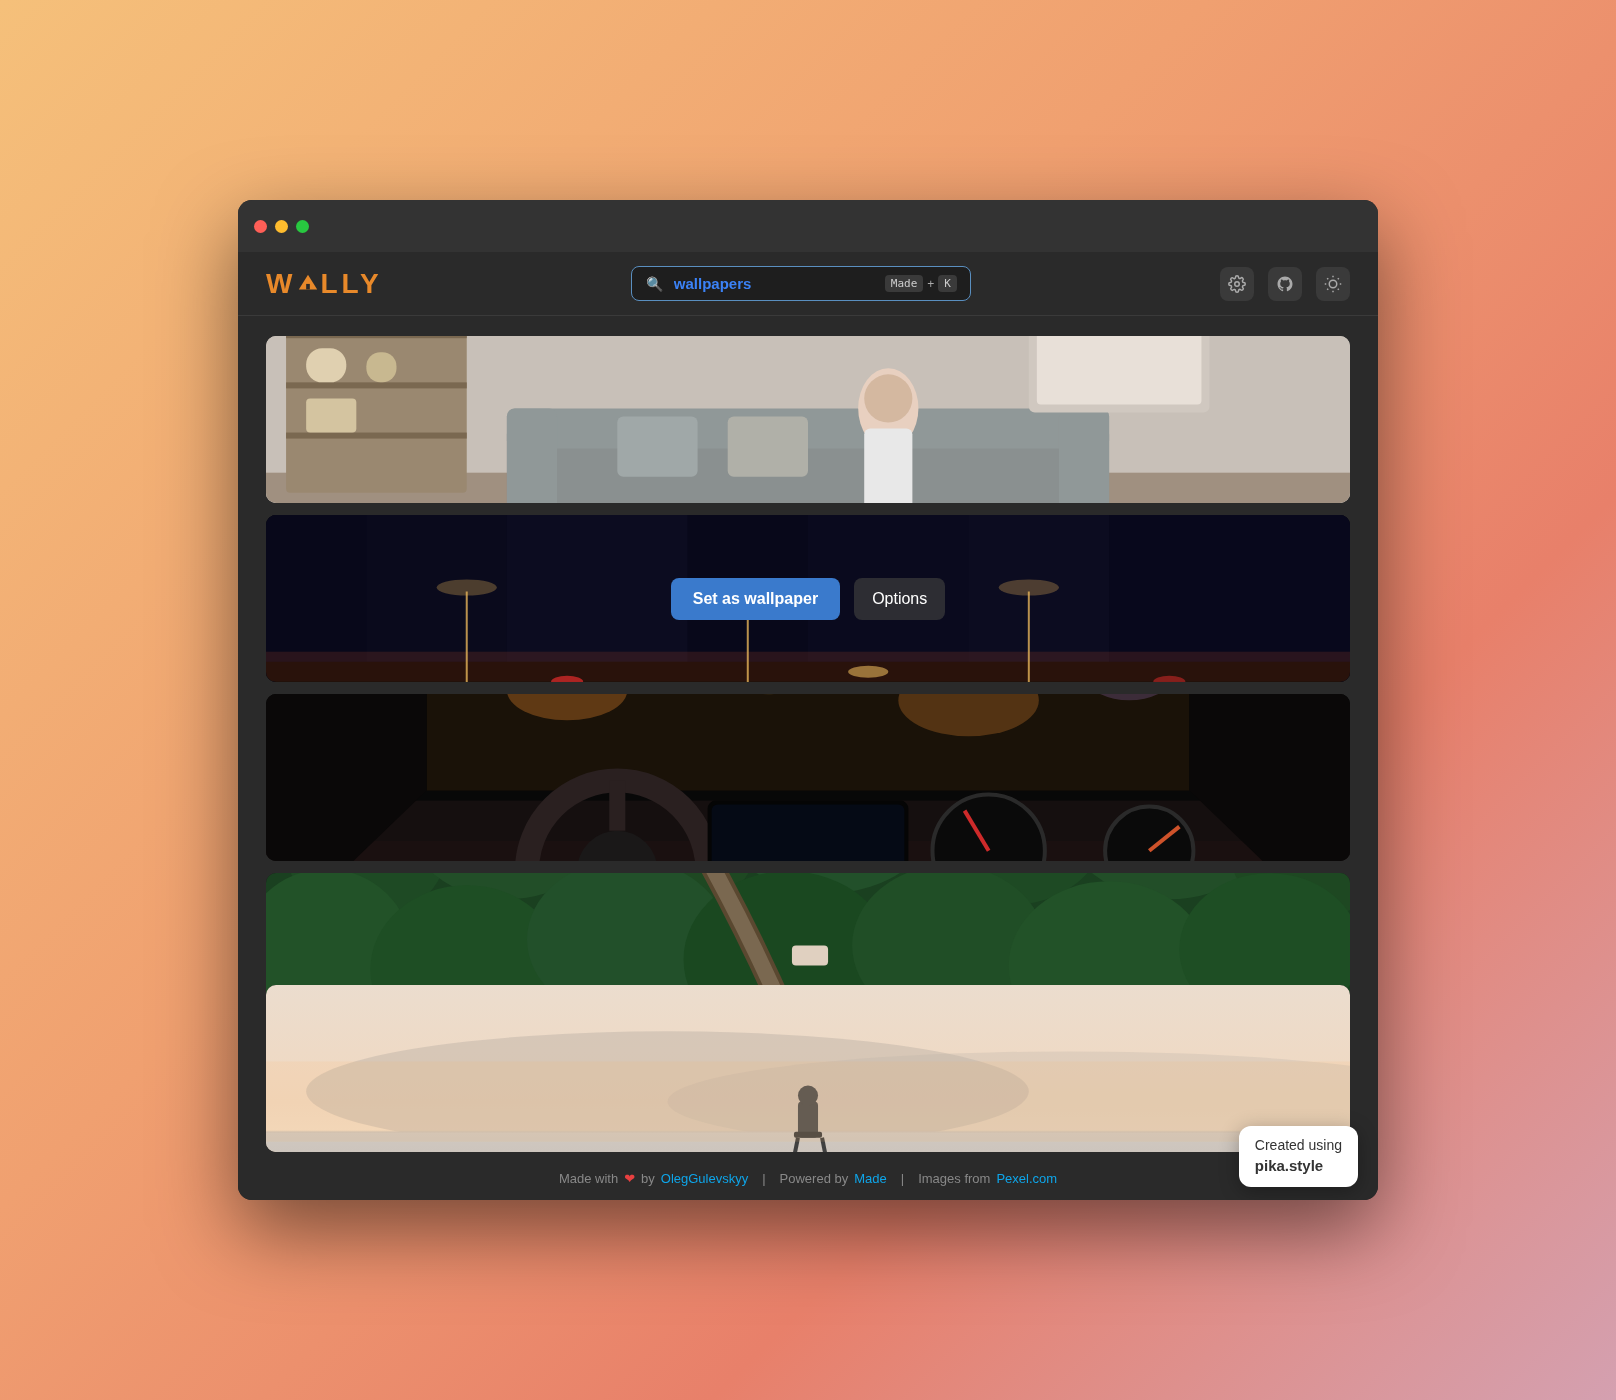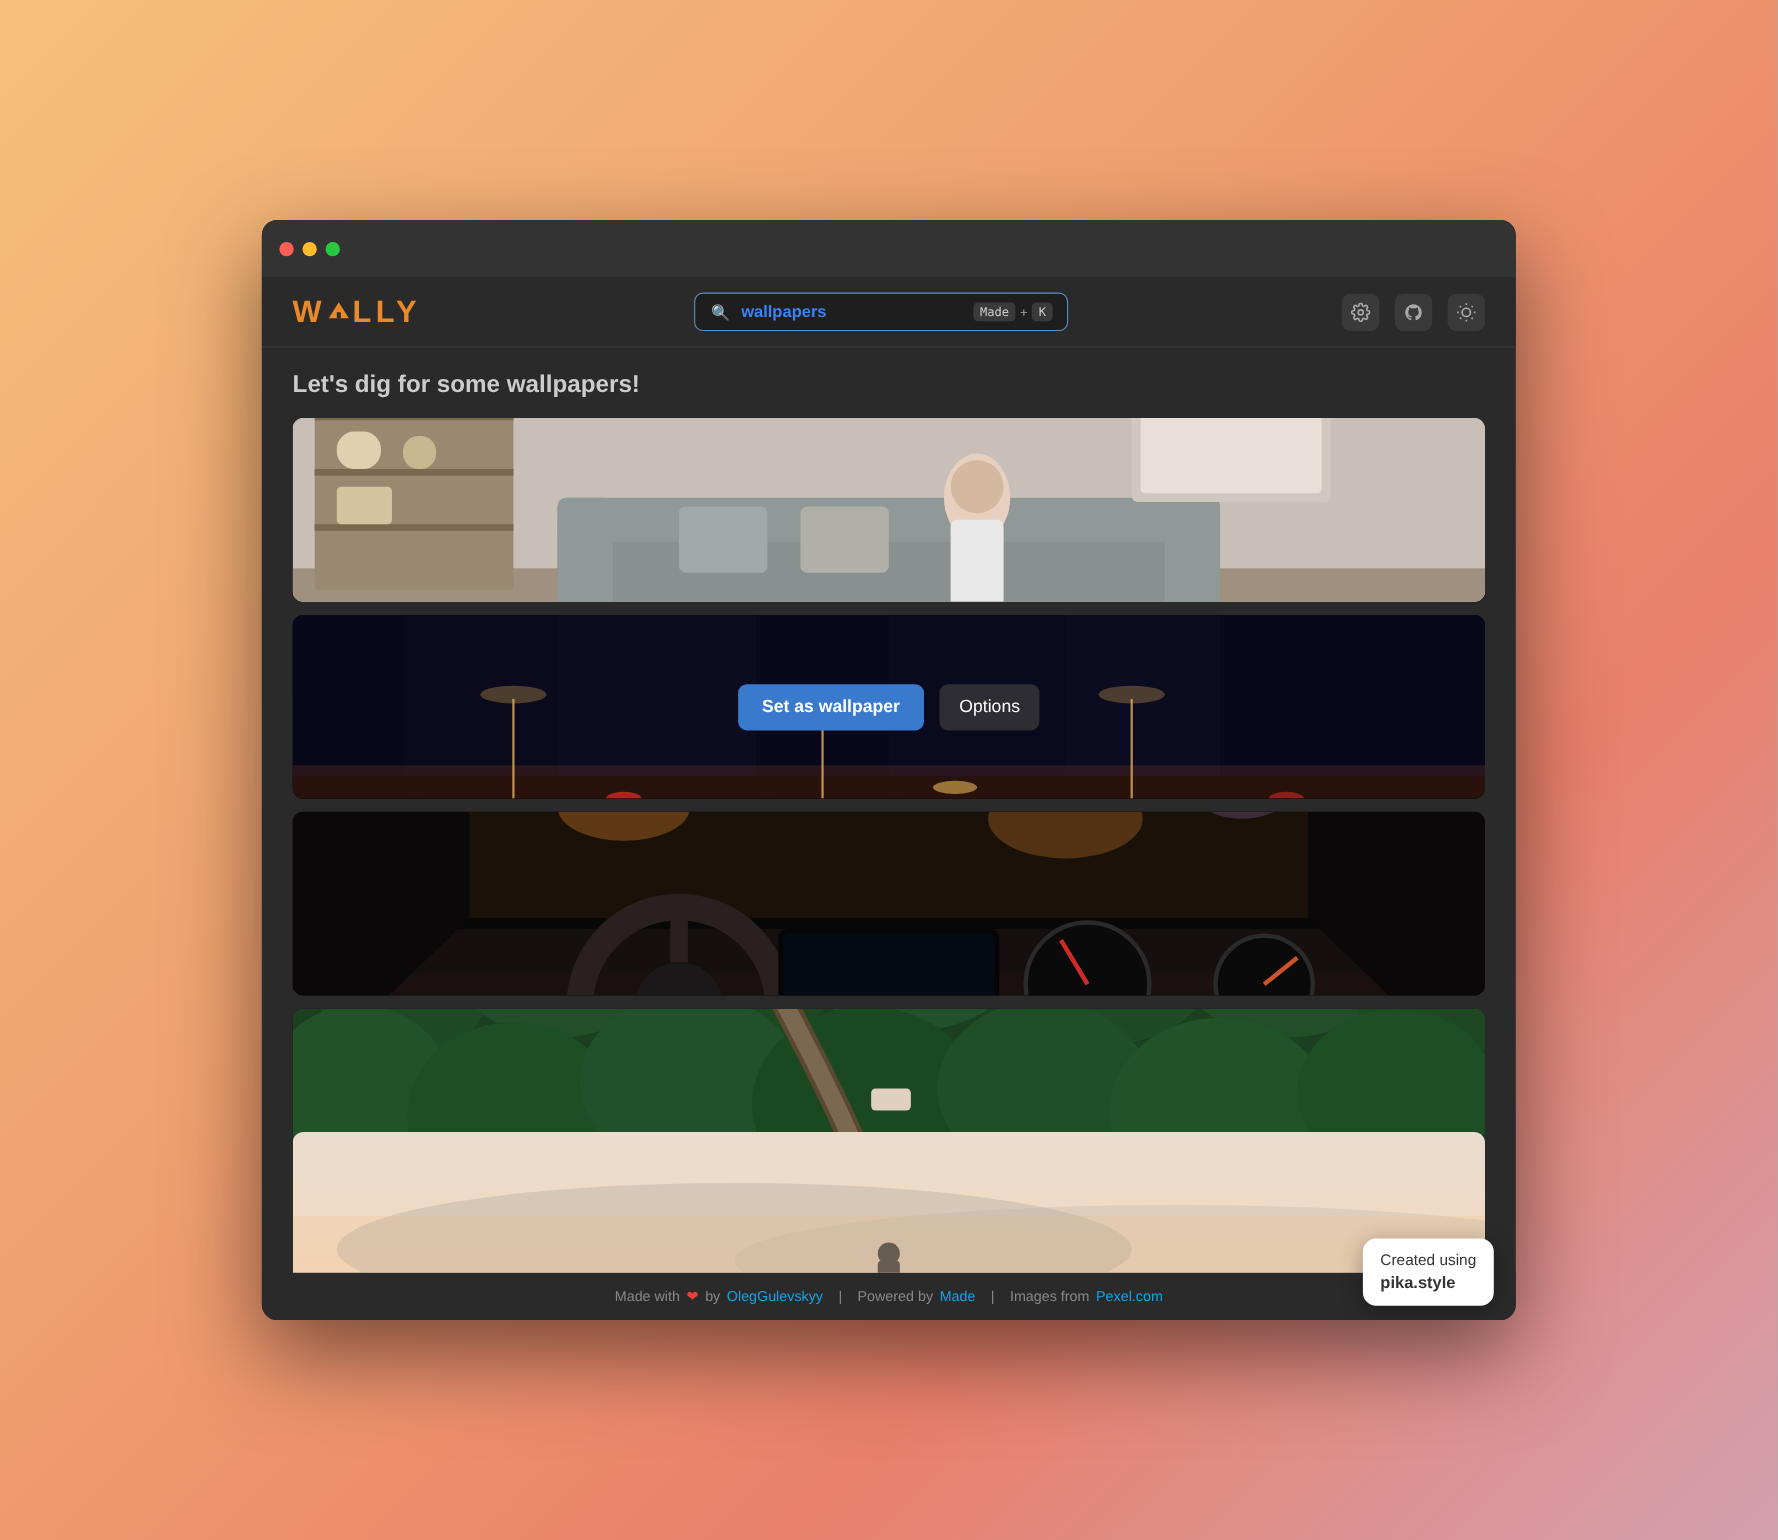--- a/index.html
+++ b/index.html
@@ -316,21 +316,20 @@
           <line x1="1" y1="12" x2="3" y2="12"></line>
           <line x1="21" y1="12" x2="23" y2="12"></line>
           <line x1="4.22" y1="19.78" x2="5.64" y2="18.36"></line>
           <line x1="18.36" y1="5.64" x2="19.78" y2="4.22"></line>
         </svg>
       </button>
     </div>
   </div>
 
   <div class="content">
-    <h2 class="page-title">Let's dig for some wallpapers!</h2>
 
     <div class="grid">
 
       <div class="card" style="height:167px;">
         <svg width="100%" height="100%" viewBox="0 0 540 167" preserveAspectRatio="xMidYMid slice">
           <defs>
             <linearGradient id="wallGrad" x1="0" y1="0" x2="1" y2="1">
               <stop offset="0%" stop-color="#d8d0c8"></stop>
               <stop offset="100%" stop-color="#c0b8b0"></stop>
             </linearGradient>

